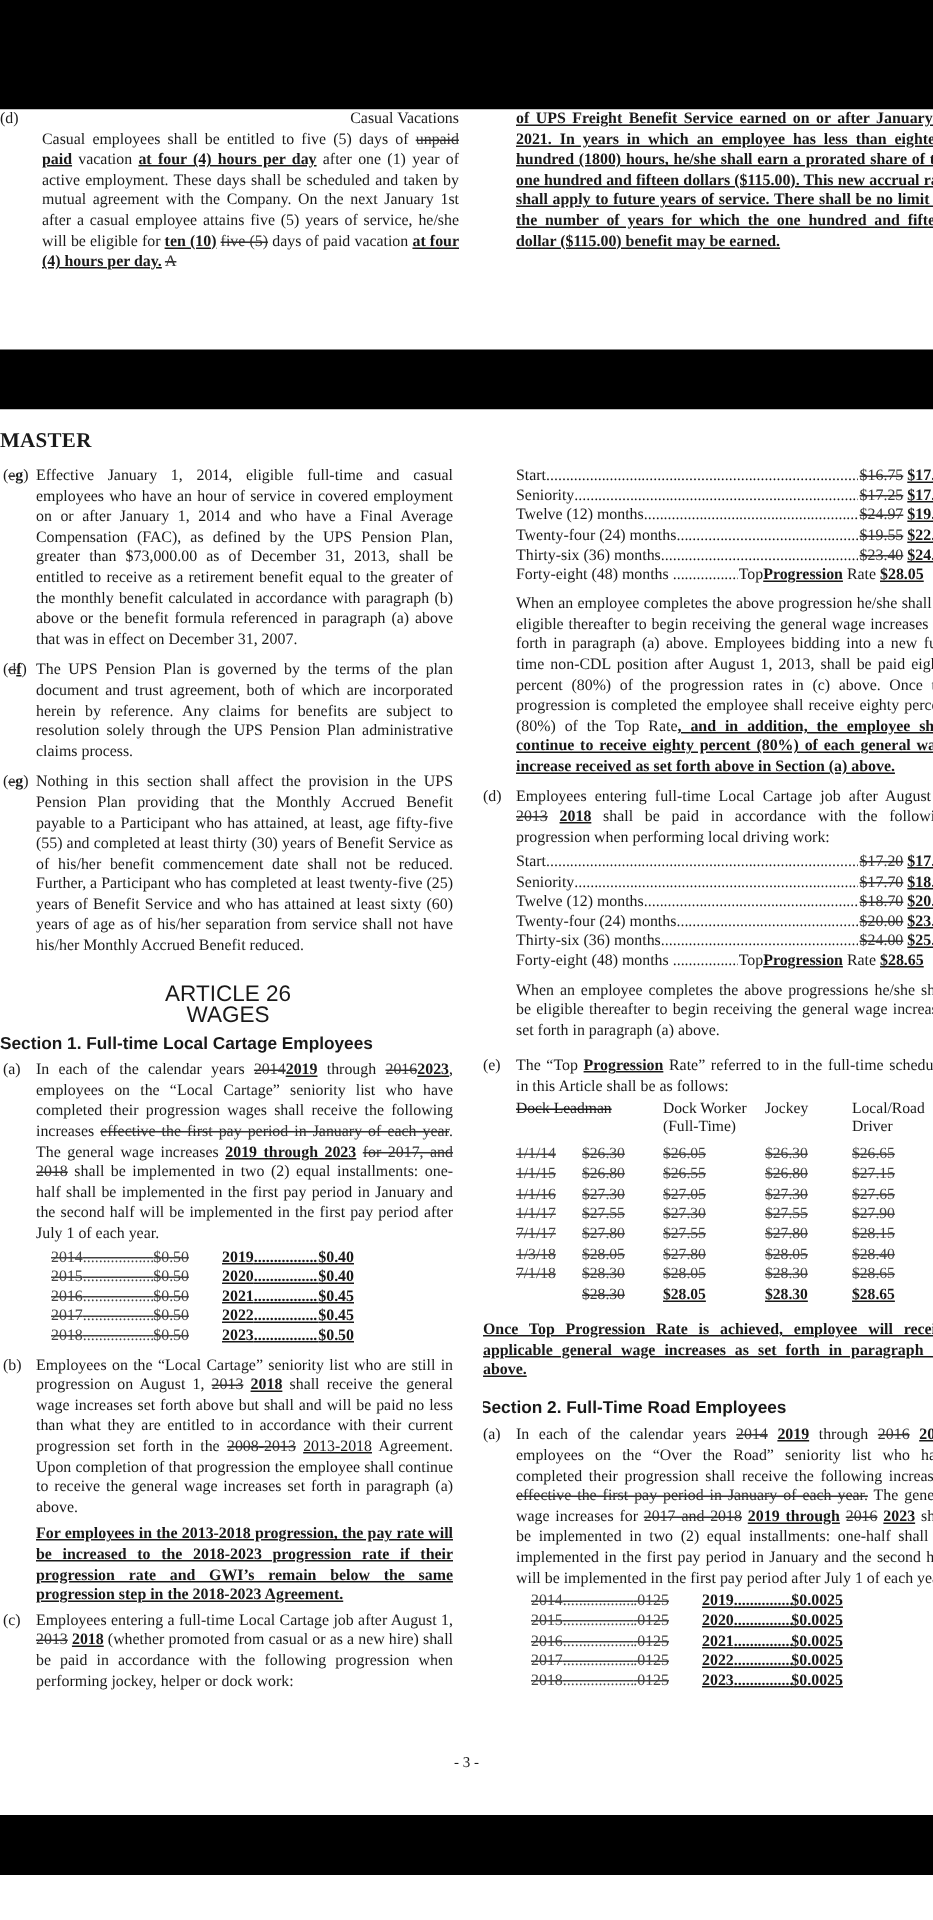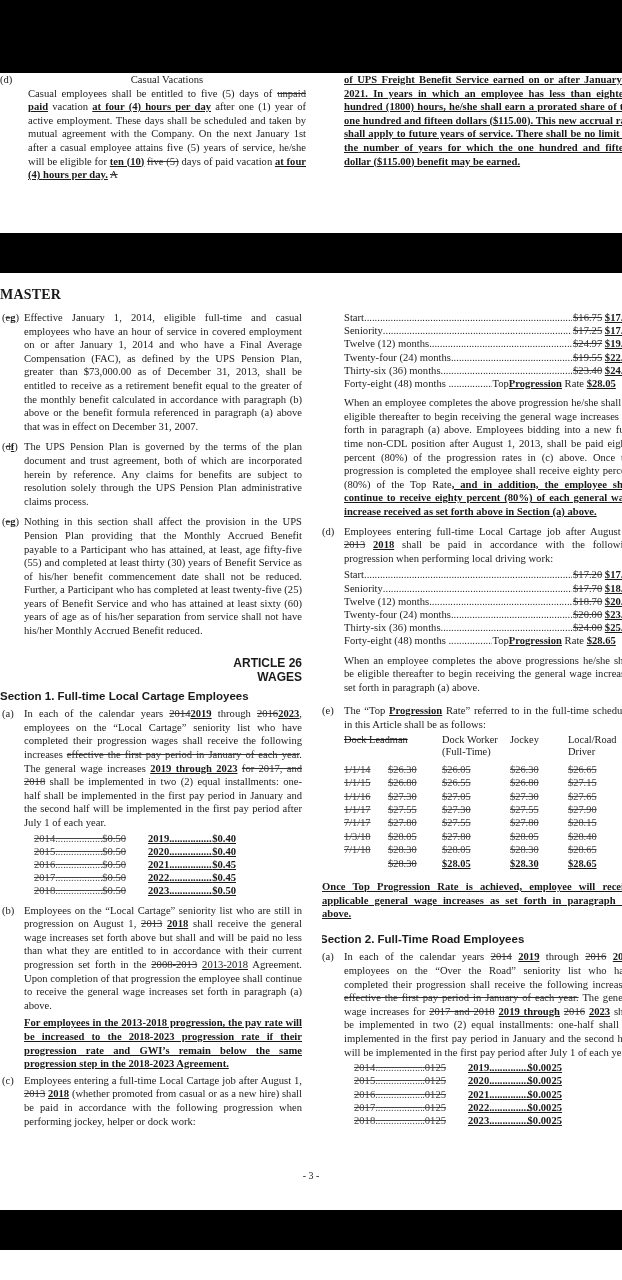--- a/index.html
+++ b/index.html
@@ -9,21 +9,21 @@
   .page { position: absolute; left: 0; width: 622px; background: #fff; overflow: hidden; }
   .col { position: absolute; font-size: 10.6px; line-height: 13.6px; text-align: justify; }
   .col p { margin-bottom: 6px; }
   .para { position: relative; padding-left: 22px; margin-bottom: 7px; text-align: justify; }
   .para .lbl { position: absolute; left: 0; top: 0; }
   .ind { padding-left: 22px; }
   s { text-decoration: line-through; color: #333; }
   .bu { font-weight: bold; text-decoration: underline; }
   .pnum { position: absolute; width: 622px; text-align: center; font-size: 10px; }
   .master { position: absolute; left: 0; top: 14px; font-weight: bold; font-size: 14px; letter-spacing: 0.2px; }
-  .article { text-align: right; font-family: "Liberation Sans", sans-serif; font-weight: bold; font-size: 12px; line-height: 14px; margin: 18px 0 6px 0; }
+  .article { text-align: center; font-family: "Liberation Sans", sans-serif; font-weight: normal; font-size: 15px; line-height: 14px; margin: 18px 0 6px 0; }
   .sechead { font-family: Liberation Sans, sans-serif; font-weight: bold; font-size: 11.5px; margin: 2px 0 4px -2px; text-align: left; }
   .gwi { display: flex; gap: 22px; padding-left: 32px; margin: 2px 0 6px 0; }
   .gwi .gcol { width: 92px; }
   .gwi .gcol.new { width: 88px; }
   .gwi .row { display: flex; white-space: nowrap; line-height: 13.2px; }
   .gwi .row .dots { flex: 1; overflow: hidden; }
   .gwi .row .dots::after { content: "................................................................"; }
   .gwi .old .row { text-decoration: line-through; color: #444; }
   .gwi .new .row { font-weight: bold; text-decoration: underline; }
   .prog { padding-left: 22px; margin-bottom: 6px; }
@@ -41,21 +41,21 @@
 </style>
 </head>
 <body>
 
 <div class="band" style="top:0;height:73px;"></div>
 
 <div class="page" style="top:73px;height:160px;">
   <div class="col" style="left:0;top:0;width:306px;">
     <div class="para" style="padding-left:28px;margin-bottom:0;">
       <span class="lbl">(d)</span>
-      <div style="text-align:center;">Casual Vacations</div>
+      <div style="text-align:right;">Casual Vacations</div>
       <div id="p15-left-text"><span>Casual employees shall be entitled to five (5) days of </span><s>unpaid</s><span> </span><span class="bu">paid</span><span> vacation </span><span class="bu">at four (4) hours per day</span><span> after one (1) year of active employment. These days shall be scheduled and taken by mutual agreement with the Company. On the next January 1st after a casual employee attains five (5) years of service, he/she will be eligible for </span><span class="bu">ten (10)</span><span> </span><s>five (5)</s><span> days of paid vacation </span><span class="bu">at four (4) hours per day.</span><span> </span><s>A</s></div>
     </div>
   </div>
   <div class="col clip-right" style="left:344px;top:0;width:278px;">
     <div style="width:290px;font-weight:bold;text-decoration:underline;">of UPS Freight Benefit Service earned on or after January 1, 2021. In years in which an employee has less than eighteen hundred (1800) hours, he/she shall earn a prorated share of the one hundred and fifteen dollars ($115.00). This new accrual rate shall apply to future years of service. There shall be no limit on the number of years for which the one hundred and fifteen dollar ($115.00) benefit may be earned.</div>
   </div>
 </div>
 
 <div class="band" style="top:233px;height:40px;"></div>
 

